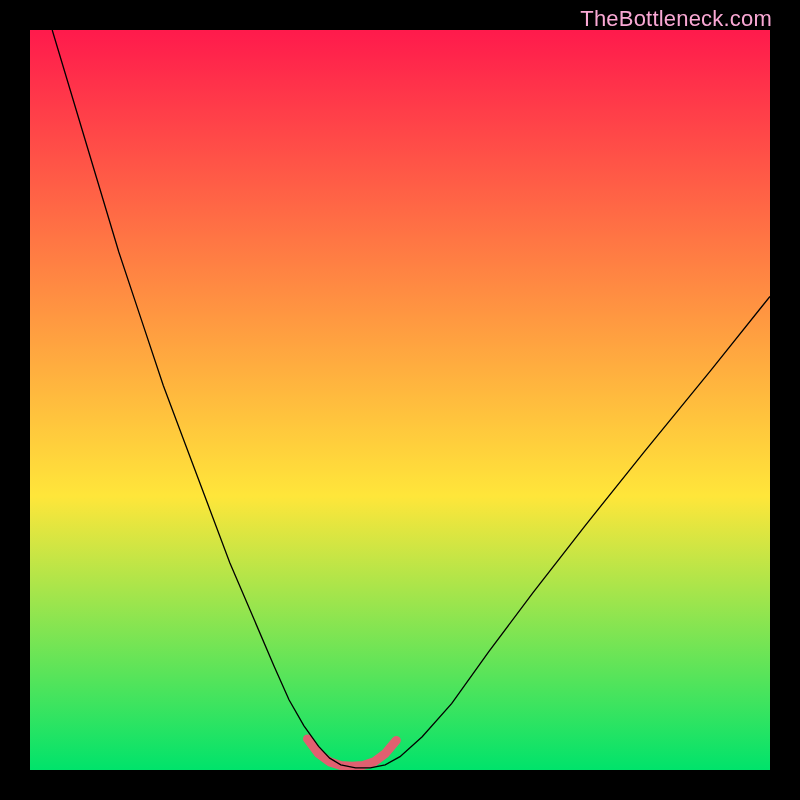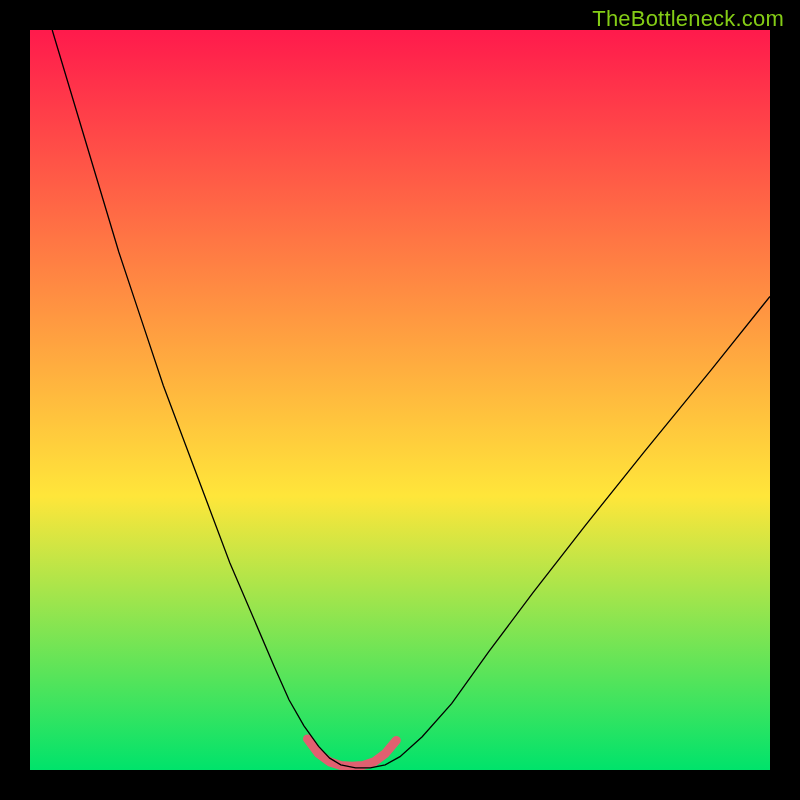--- a/index.html
+++ b/index.html
@@ -15,22 +15,22 @@
     position: absolute;
     left: 0;
     top: 0;
     width: 800px;
     height: 800px;
     background: #000;
   }
   .watermark {
     position: absolute;
     top: 6px;
-    right: 16px;
-    color: #84cc16;
+    right: 28px;
+    color: #f9a8d4;
     font-size: 22px;
     letter-spacing: 0.2px;
     font-weight: 400;
     z-index: 20;
     user-select: none;
   }
   .plot {
     position: absolute;
     left: 30px;
     top: 30px;

